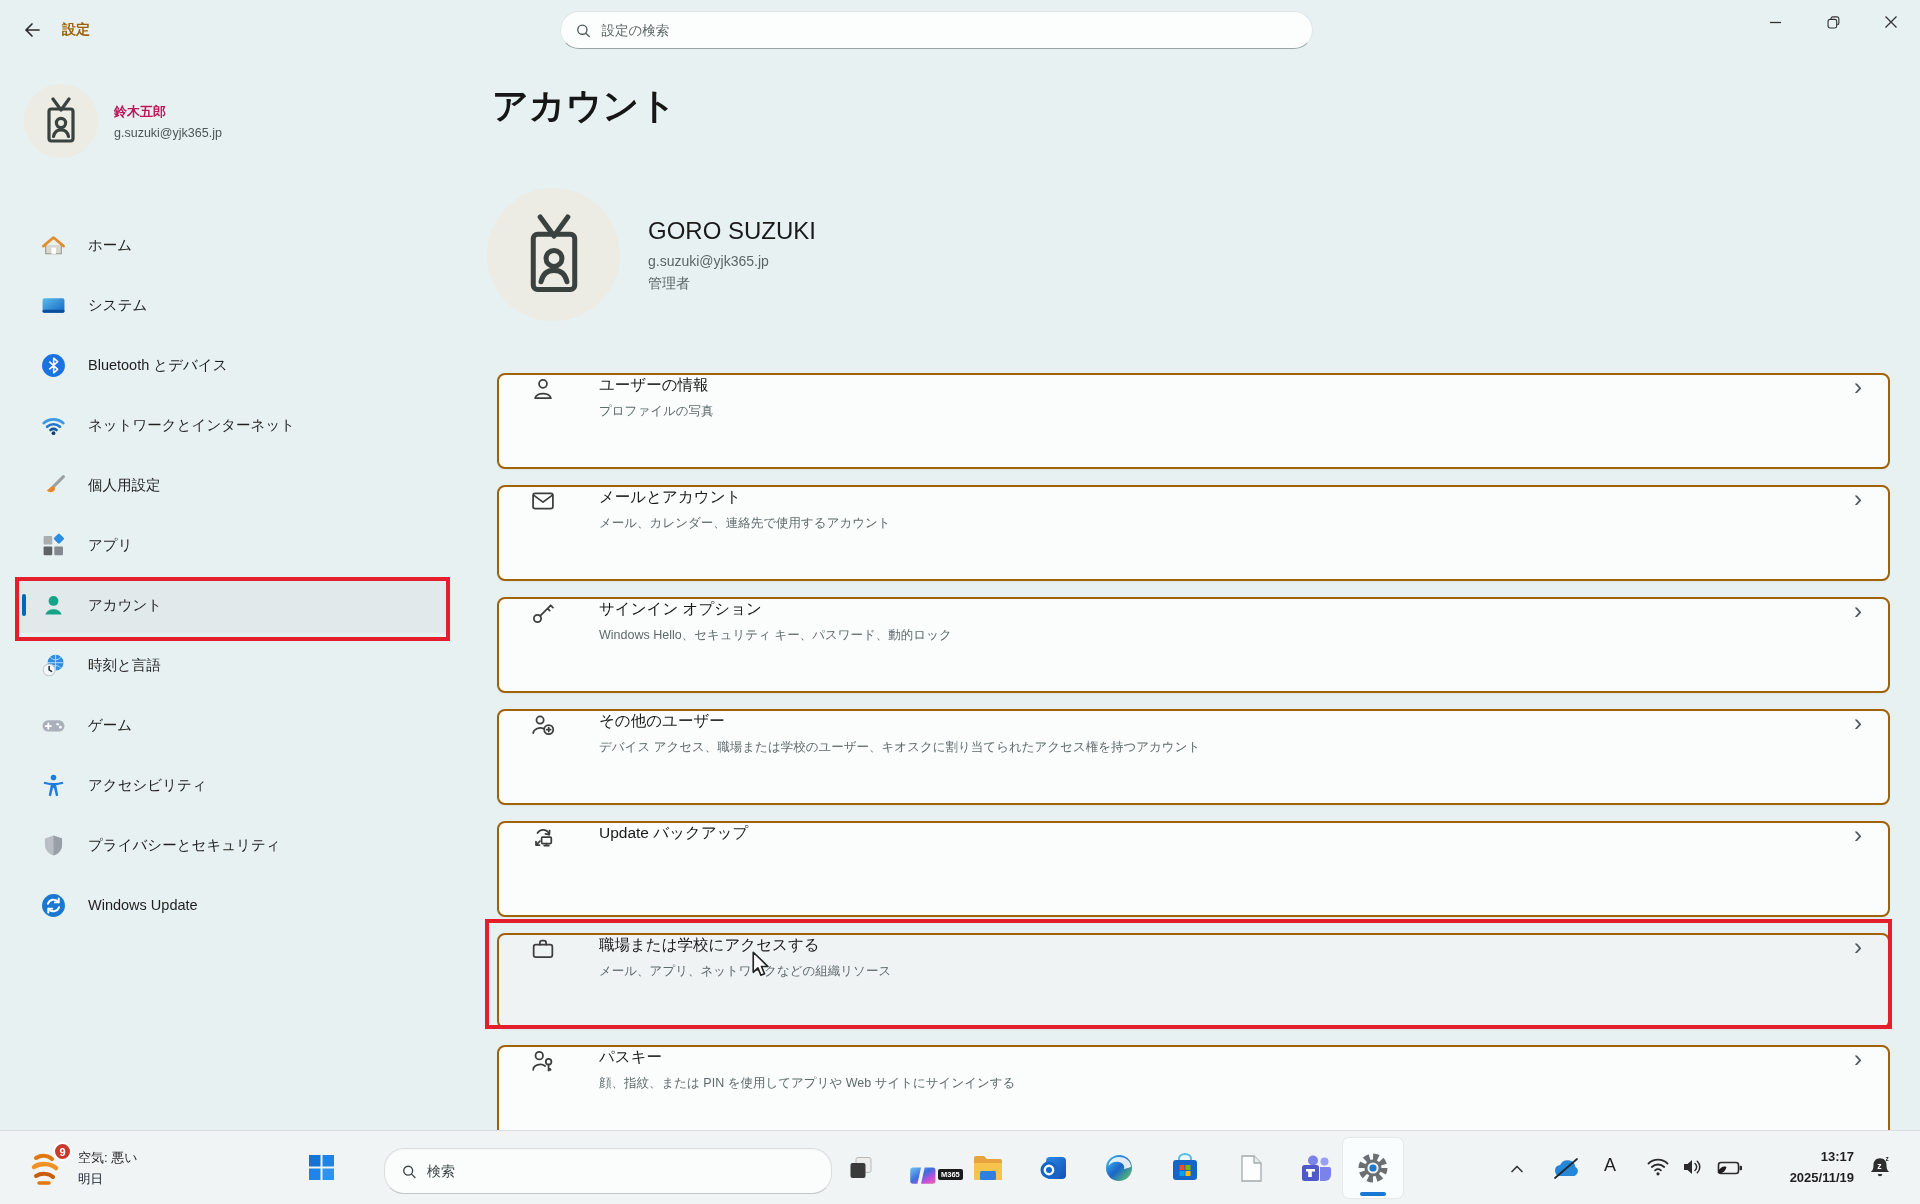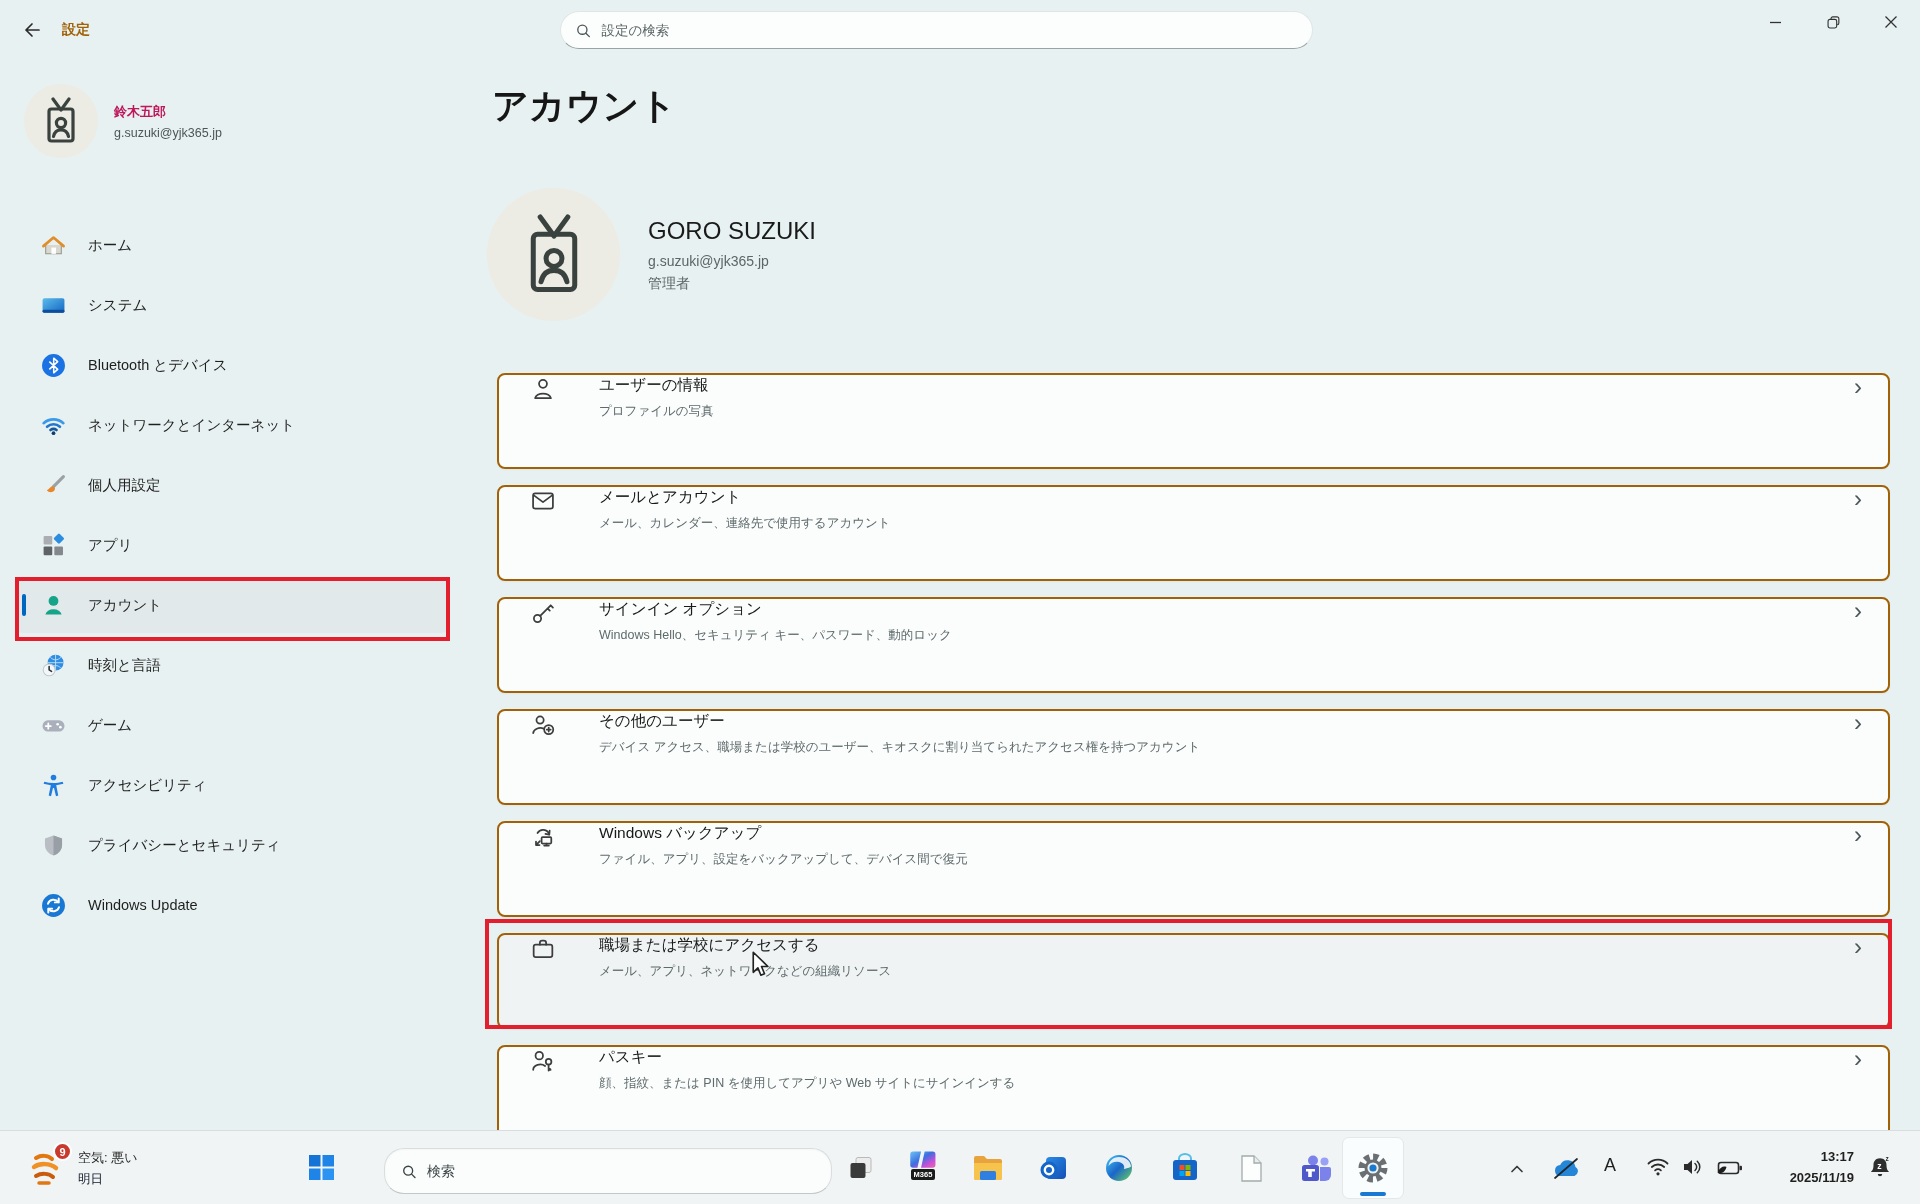--- a/index.html
+++ b/index.html
@@ -352,22 +352,21 @@
       <svg class="row-ico" viewBox="0 0 24 24">
           <g fill="none" stroke="#3d3d3d" stroke-width="1.5" stroke-linecap="round" stroke-linejoin="round">
             <path d="M7.3 8.6a5.5 5.5 0 0 1 10 1.2"></path>
             <path d="M17.7 6.6l-.3 3.4-3.3-.7"></path>
             <rect x="10.8" y="12.2" width="8.3" height="5.4" rx=".8"></rect>
             <path d="M15 17.6v1.7M13 19.3h4"></path>
             <path d="M9.3 15.6l-3.1 3.1M6 15.9v3h3"></path>
           </g>
         </svg>
       <div class="row-text">
-          <div class="row-title">Windows バックアップ</div>
-          <div class="row-sub">ファイル、アプリ、設定をバックアップして、デバイス間で復元</div>
+          <div class="row-title">Update バックアップ</div>
         </div>
       <span class="chev">›</span>
     </div>
 
     <div class="row-card hovered">
       <svg class="row-ico" viewBox="0 0 24 24">
           <g fill="none" stroke="#3d3d3d" stroke-width="1.5" stroke-linecap="round" stroke-linejoin="round">
             <rect x="4" y="8.3" width="16" height="10.7" rx="1.8"></rect>
             <path d="M9.3 8.3V6.9a2 2 0 0 1 2-2h1.4a2 2 0 0 1 2 2v1.4"></path>
           </g>
@@ -441,21 +440,21 @@
       <input type="text" placeholder="検索" style="">
     </div>
 
     <div class="tb-ico" style="left:848px; top:24px;">
       <svg width="26" height="26" viewBox="0 0 26 26">
           <rect x="8" y="2.5" width="15" height="15" rx="2" fill="#ececec" stroke="#b9b9b9"></rect>
           <rect x="2.5" y="8" width="15" height="15" rx="2" fill="#3a3a3a"></rect>
         </svg>
     </div>
 
-    <div class="tb-ico" style="left:908px; top:16px; flex-direction:column;">
+    <div class="tb-ico" style="left:908px; top:32px; ">
       <svg width="30" height="26" viewBox="0 0 30 26">
           <defs>
             <linearGradient id="cpg" x1="0" y1="0" x2="1" y2="1">
               <stop offset="0" stop-color="#6ec2f2"></stop>
               <stop offset=".45" stop-color="#3b6fe0"></stop>
               <stop offset=".75" stop-color="#c94fd8"></stop>
               <stop offset="1" stop-color="#e86aa8"></stop>
             </linearGradient>
           </defs>
           <path d="M4 4h9l-4 18H4a3 3 0 0 1-3-3V7a3 3 0 0 1 3-3zm22 0h-9l-4 18h13a3 3 0 0 0 3-3V7a3 3 0 0 0-3-3z" fill="url(#cpg)" transform="scale(.9) translate(1.5 1)"></path>

